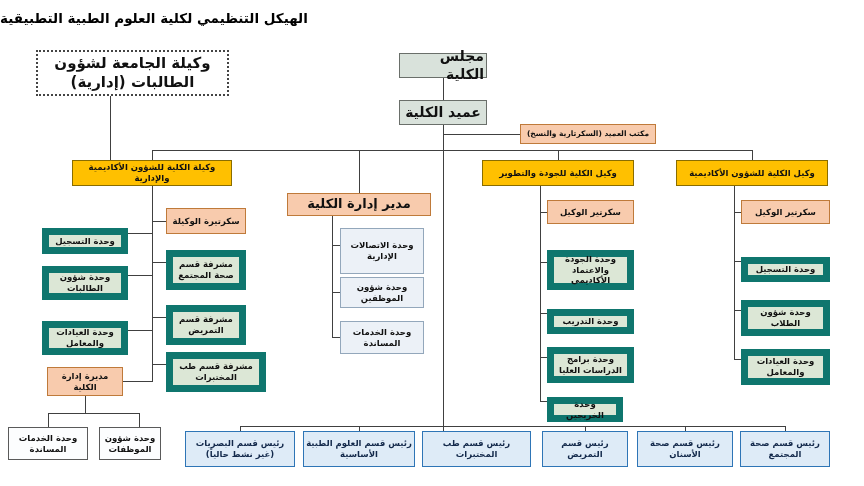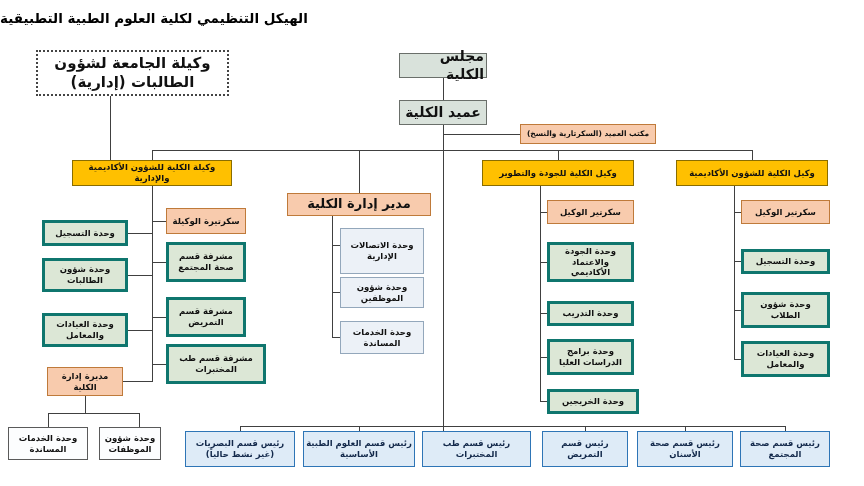--- a/index.html
+++ b/index.html
@@ -16,21 +16,21 @@
   }
   .box{
     position:absolute;box-sizing:border-box;
     display:flex;align-items:center;justify-content:center;
     text-align:center;font-weight:bold;
     font-size:8.5px;line-height:1.25;padding:1px 2px;color:#111;
   }
   .sage{background:var(--sage);border:1px solid #6a6f6a;font-size:14px;text-align:right;}
   .orange{background:var(--orange);border:1px solid #8a6d00;}
   .peach{background:var(--peach);border:1px solid #bf7a3a;}
-  .green{background:var(--green);border:3px solid #0f766e;}
+  .green{background:var(--green);border:7px solid #0f766e;margin-top:8px;}
   .blue{background:var(--blue);border:1px solid #2E75B6;color:#13294b;}
   .lightblue{background:var(--lightblue);border:1px solid #93a7bb;}
   .white{background:var(--white);border:1px solid #5a5a5a;}
   .dotted{background:#fff;border:2px dotted #444;font-size:15px;}
   .vl{position:absolute;width:1px;background:#404040;}
   .hl{position:absolute;height:1px;background:#404040;}
 </style>
 </head>
 <body>
 
@@ -60,21 +60,21 @@
   <div class="box white" style="left:99px;top:427px;width:62px;height:33px">وحدة شؤون الموظفات</div>
 
   <div class="box lightblue" style="left:340px;top:228px;width:84px;height:46px">وحدة الاتصالات الإدارية</div>
   <div class="box lightblue" style="left:340px;top:277px;width:84px;height:31px">وحدة شؤون الموظفين</div>
   <div class="box lightblue" style="left:340px;top:321px;width:84px;height:33px">وحدة الخدمات المساندة</div>
 
   <div class="box peach" style="left:547px;top:200px;width:87px;height:24px">سكرتير الوكيل</div>
   <div class="box green" style="left:547px;top:242px;width:87px;height:40px">وحدة الجودة والاعتماد الأكاديمي</div>
   <div class="box green" style="left:547px;top:301px;width:87px;height:25px">وحدة التدريب</div>
   <div class="box green" style="left:547px;top:339px;width:87px;height:36px">وحدة برامج الدراسات العليا</div>
-  <div class="box green" style="left:547px;top:389px;width:92px;height:25px">وحدة الخريجين</div>
+  <div class="box green" style="left:547px;top:389px;width:76px;height:25px">وحدة الخريجين</div>
 
   <div class="box peach" style="left:741px;top:200px;width:89px;height:24px">سكرتير الوكيل</div>
   <div class="box green" style="left:741px;top:249px;width:89px;height:25px">وحدة التسجيل</div>
   <div class="box green" style="left:741px;top:292px;width:89px;height:36px">وحدة شؤون الطلاب</div>
   <div class="box green" style="left:741px;top:341px;width:89px;height:36px">وحدة العيادات والمعامل</div>
 
   <div class="box blue" style="left:185px;top:431px;width:110px;height:36px">رئيس قسم البصريات (غير نشط حالياً)</div>
   <div class="box blue" style="left:303px;top:431px;width:112px;height:36px">رئيس قسم العلوم الطبية الأساسية</div>
   <div class="box blue" style="left:422px;top:431px;width:109px;height:36px">رئيس قسم طب المختبرات</div>
   <div class="box blue" style="left:542px;top:431px;width:86px;height:36px">رئيس قسم التمريض</div>

